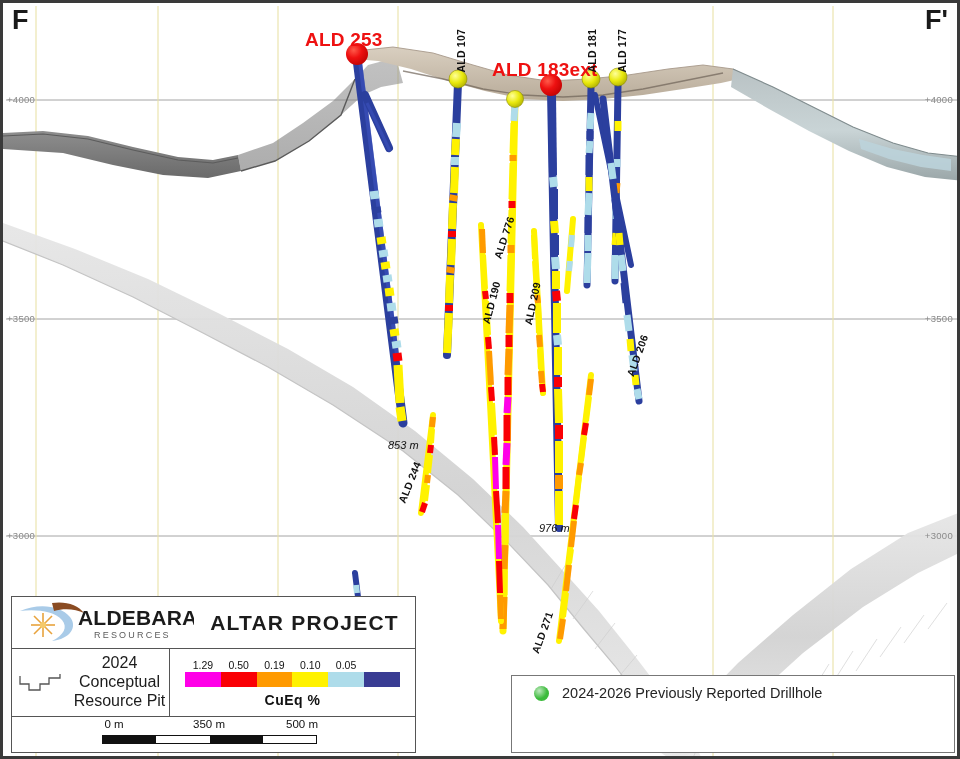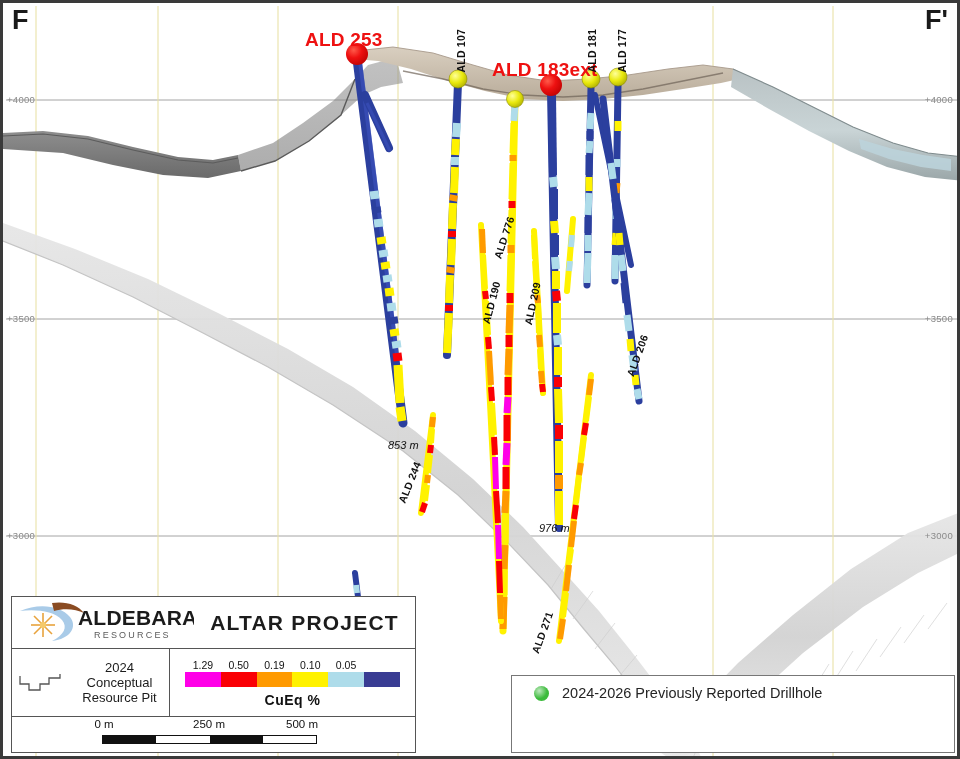--- a/index.html
+++ b/index.html
@@ -22,21 +22,21 @@
 
   
   #legendbox{position:absolute;left:8px;top:593px;width:405px;height:157px;
              background:#fff;border:1.5px solid #555;box-sizing:border-box;}
   #lg-top{height:52px;border-bottom:1.5px solid #555;display:flex;align-items:center;box-sizing:border-box;}
   #lg-logo{width:182px;height:100%;position:relative;}
   #lg-title{flex:1;text-align:center;font-size:21px;font-weight:bold;color:#1c1c1c;letter-spacing:1.2px;}
   #lg-mid{height:68px;display:flex;border-bottom:1.5px solid #555;box-sizing:border-box;}
   #lg-pit{width:158px;display:flex;align-items:center;gap:4px;border-right:1.5px solid #555;box-sizing:border-box;}
   #pit-sym{width:50px;height:30px;flex:0 0 50px;margin-left:4px;}
-  #pit-txt{font-size:13px;color:#1c1c1c;line-height:1.18;text-align:center;flex:1;}
+  #pit-txt{font-size:16px;color:#1c1c1c;line-height:1.18;text-align:center;flex:1;}
   #lg-cueq{flex:1;display:flex;flex-direction:column;justify-content:center;align-items:center;padding-top:2px;}
   #cueq-ticks{display:flex;width:215px;justify-content:flex-start;margin-bottom:1px;}
   .cueq-tick{font-size:10.5px;color:#111;width:35.8px;text-align:center;font-weight:normal;}
   #cueq-bar{display:flex;width:215px;height:15px;}
   .cueq-sw{flex:1;height:100%;}
   #cueq-cap{font-size:14px;font-weight:bold;color:#111;margin-top:5px;letter-spacing:0.5px;}
   #lg-bot{height:33px;position:relative;}
   #scale-lbls{position:relative;height:15px;}
   .scale-lbl{position:absolute;font-size:11.5px;color:#111;transform:translateX(-50%);top:1px;}
   #scale-bar{position:absolute;left:90px;top:18px;width:215px;height:9px;border:1px solid #111;display:flex;box-sizing:border-box;}
@@ -458,22 +458,22 @@
           <div class="cueq-sw" style="background: rgb(255, 242, 0);"></div>
           <div class="cueq-sw" style="background: rgb(174, 220, 234);"></div>
           <div class="cueq-sw" style="background: rgb(57, 60, 147);"></div>
         </div>
         <div id="cueq-cap">CuEq %</div>
       </div>
     </div>
 
     <div id="lg-bot">
       <div id="scale-lbls">
-        <span class="scale-lbl" style="left:92px;">0 m</span>
-        <span class="scale-lbl" style="left:197px;">250 m</span>
+        <span class="scale-lbl" style="left:102px;">0 m</span>
+        <span class="scale-lbl" style="left:197px;">350 m</span>
         <span class="scale-lbl" style="left:290px;">500 m</span>
       </div>
       <div id="scale-bar">
         <div class="sc-seg" style="background: rgb(17, 17, 17);"></div>
         <div class="sc-seg" style="background: rgb(255, 255, 255);"></div>
         <div class="sc-seg" style="background: rgb(17, 17, 17);"></div>
         <div class="sc-seg" style="background: rgb(255, 255, 255);"></div>
       </div>
     </div>
   </div>

